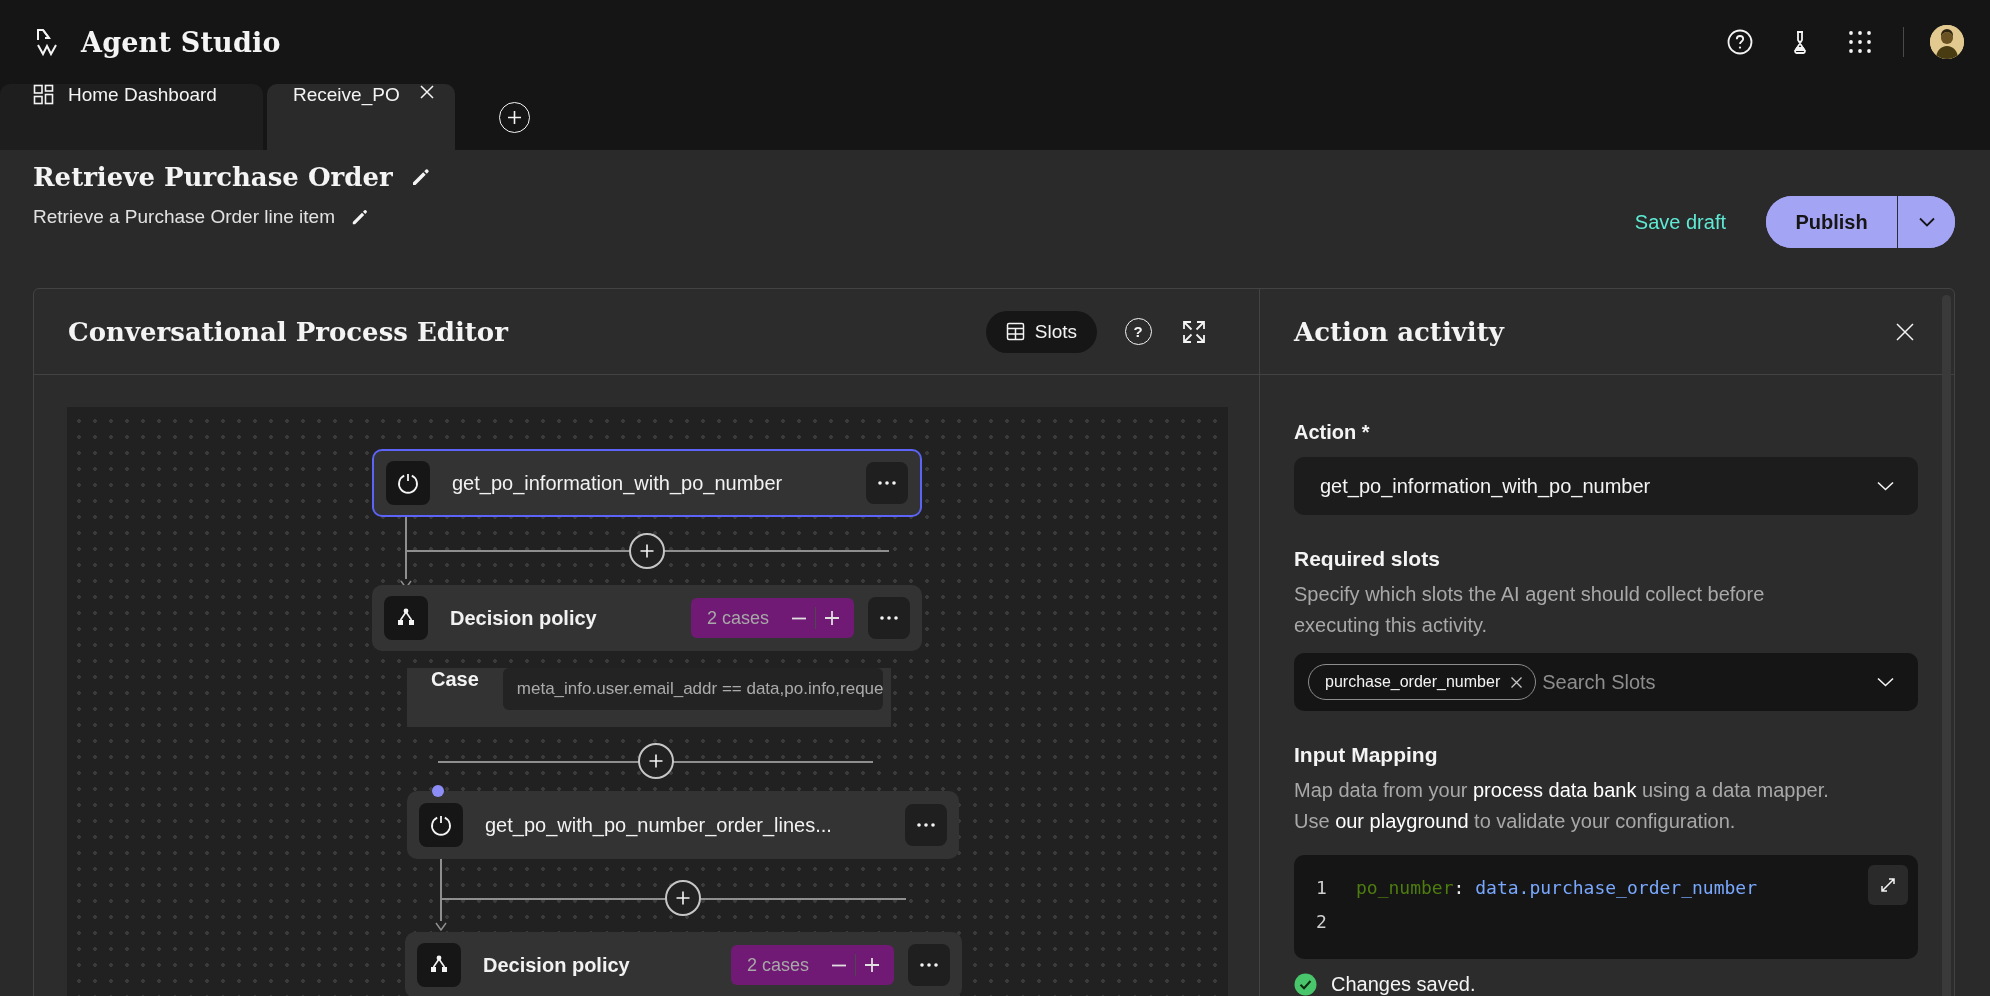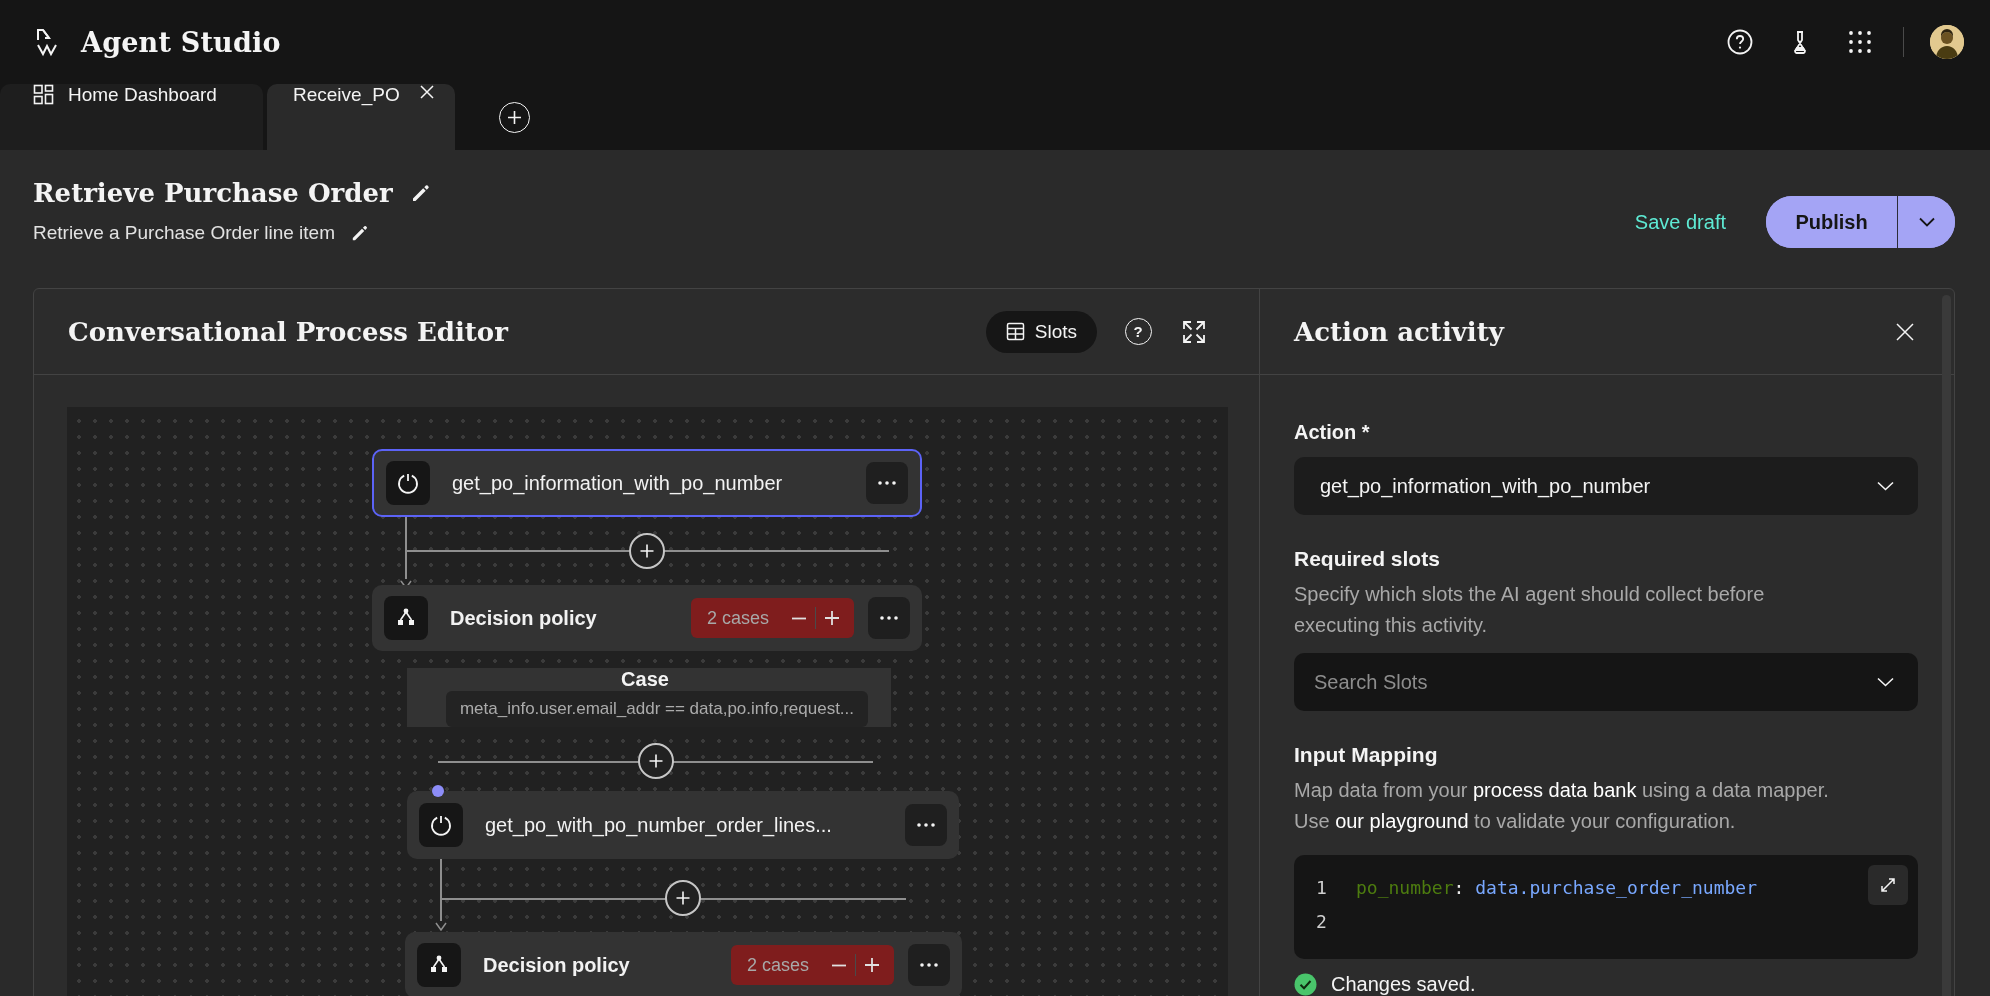--- a/index.html
+++ b/index.html
@@ -30,21 +30,21 @@
   .tab {
     height:66px; display:flex; align-items:flex-start; gap:14px;
     border-radius:10px 10px 0 0; cursor:pointer; font-size:19px;
   }
   .tab-home { width:263px; padding-left:33px; background:#1e1e1e; }
   .tab-active { width:188px; padding:0 20px 0 26px; background:#2a2a2a; margin-left:4px; justify-content:space-between; }
   .tab-add { margin-left:44px; align-self:center; width:31px; height:31px; border:1.6px solid #f4f4f4; border-radius:50%;
     display:flex; align-items:center; justify-content:center; cursor:pointer; }
 
   
-  .page-head { position:relative; padding:28px 36px 0 33px; height:138px; }
+  .page-head { position:relative; padding:12px 36px 0 33px; height:138px; }
   .page-title-row { display:flex; align-items:center; gap:18px; }
   .page-title { font-size:26px; }
   .page-subtitle-row { display:flex; align-items:center; gap:16px; margin-top:14px; }
   .page-subtitle { font-size:19px; color:#e2e2e2; }
   .edit-icon { cursor:pointer; display:flex; }
   .page-actions { position:absolute; right:35px; top:46px; display:flex; align-items:center; gap:40px; }
   .save-draft { font-size:20px; color:#5eead4; background:none; border:none; cursor:pointer; font-family:inherit; }
   .publish-split { display:flex; height:52px; border-radius:26px; overflow:hidden; background:#a4a4f5; }
   .publish-main { width:131px; border:none; background:#a4a4f5; color:#161616; font-size:20px; font-weight:600;
     cursor:pointer; font-family:inherit; }
@@ -80,27 +80,27 @@
     position:absolute; background:#333333; border-radius:10px;
     display:flex; align-items:center; padding:0 12px; cursor:pointer;
   }
   .flow-node.selected { border:2px solid #5c63f7; }
   .node-icon-box { width:44px; height:44px; border-radius:8px; background:#161616; flex:none;
     display:flex; align-items:center; justify-content:center; }
   .node-label { font-size:20px; color:#f2f2f2; margin-left:22px; flex:1; white-space:nowrap; overflow:hidden; }
   .node-label.bold { font-weight:600; }
   .overflow-btn { width:42px; height:42px; border-radius:8px; background:#1f1f1f; flex:none;
     display:flex; align-items:center; justify-content:center; cursor:pointer; }
-  .cases-ctl { height:40px; background:#7f1d1d; border-radius:6px; display:flex; align-items:center;
+  .cases-ctl { height:40px; background:#701a75; border-radius:6px; display:flex; align-items:center;
     padding:0 6px 0 16px; margin-right:14px; flex:none; }
   .cases-count { font-size:18px; color:#a8a8a8; margin-right:14px; }
   .step-btn { width:32px; height:32px; display:flex; align-items:center; justify-content:center; cursor:pointer; }
   .cases-div { width:1px; height:22px; background:#4a4a4a; }
-  .case-node { position:absolute; background:#333333; border-radius:0; display:flex; align-items:center;
-    padding:0 8px 0 24px;flex-direction:column; }
+  .case-node { position:absolute; background:#333333; border-radius:0; display:flex; align-items:flex-start;
+    padding:0 8px 0 24px; }
   .case-label { font-size:20px; font-weight:700; margin-right:24px; }
   .case-field { flex:1; height:42px; background:#232323; border-radius:6px; display:flex; align-items:center;
     padding:0 14px; font-size:17px; color:#ababab; white-space:nowrap; overflow:hidden; cursor:text; }
   .conn-v { position:absolute; width:1.5px; background:#8f8f8f; }
   .conn-h { position:absolute; height:1.5px; background:#8f8f8f; }
   .conn-arrow { position:absolute; }
   .conn-plus { position:absolute; width:36px; height:36px; border-radius:50%; border:2px solid #c6c6c6;
     background:#212121; display:flex; align-items:center; justify-content:center; cursor:pointer; }
   .anchor-dot { position:absolute; width:12px; height:12px; border-radius:50%; background:#8d8df8; }
 
@@ -440,20 +440,28 @@
         </span>
       </div>
 
       <div class="sec-heading">Required slots</div>
       <div class="sec-desc">
         <span style="display:block;">Specify which slots the AI agent should collect before</span>
         <span style="display:block;">executing this activity.</span>
       </div>
 
       <div class="slots-input">
+        <span class="tag-pill">
+          <span>purchase_order_number</span>
+          <span class="tag-close">
+            <svg width="13" height="13" viewBox="0 0 13 13" stroke="#c6c6c6" stroke-width="1.3" fill="none">
+              <path d="M1.5 1.5 L11.5 11.5 M11.5 1.5 L1.5 11.5"></path>
+            </svg>
+          </span>
+        </span>
         <span class="slots-placeholder">Search Slots</span>
         <span style="display:flex; cursor:pointer;">
           <svg width="17" height="10" viewBox="0 0 17 10" fill="none" stroke="#f4f4f4" stroke-width="1.6">
             <path d="M1 1.5 L8.5 8.5 L16 1.5"></path>
           </svg>
         </span>
       </div>
 
       <div class="sec-heading">Input Mapping</div>
       <div class="sec-desc">

